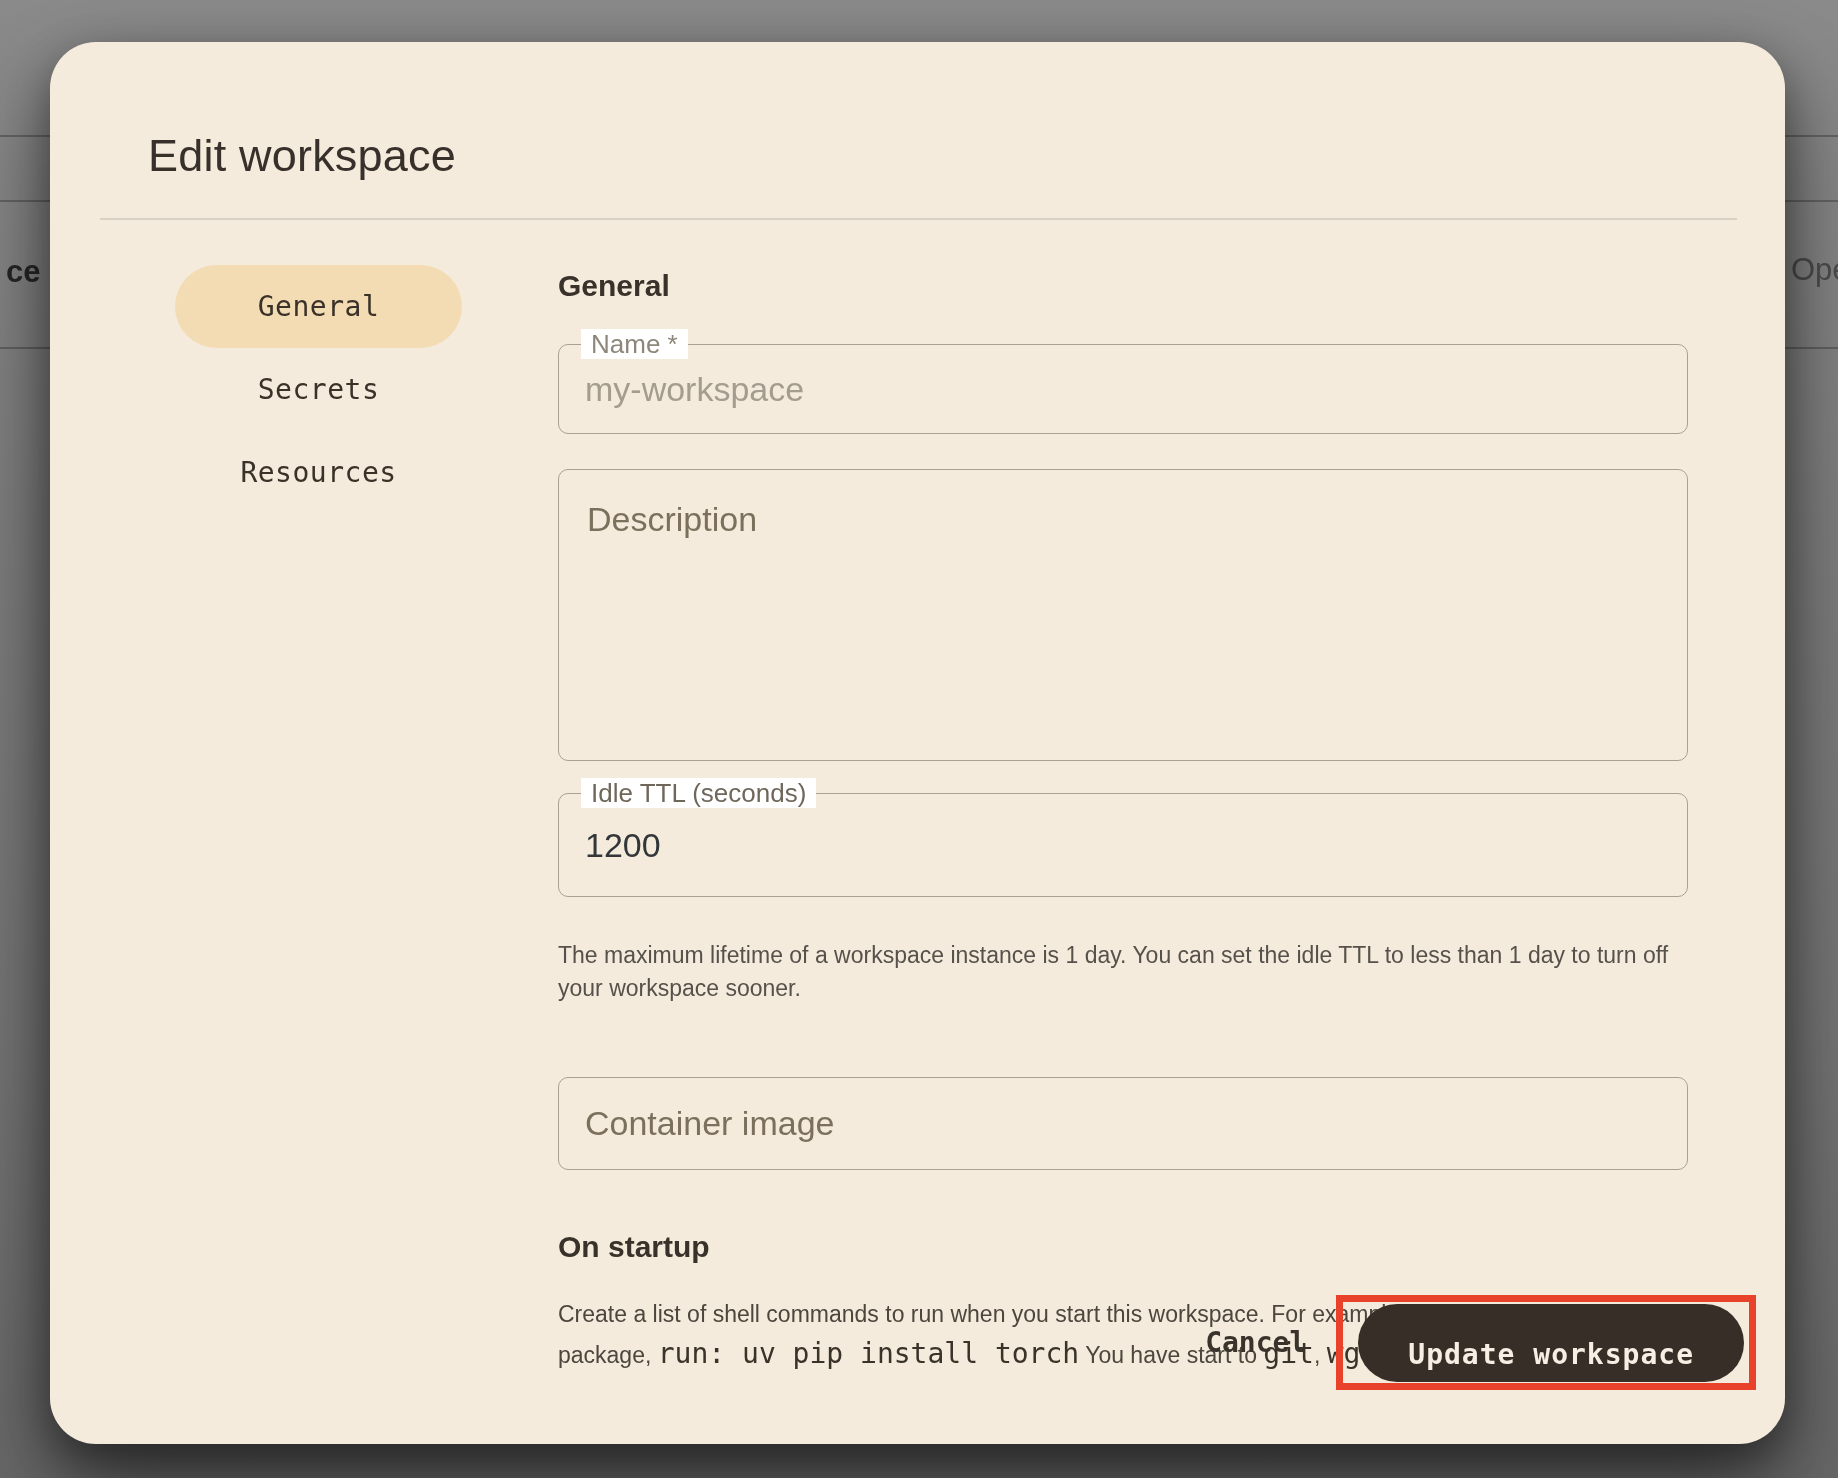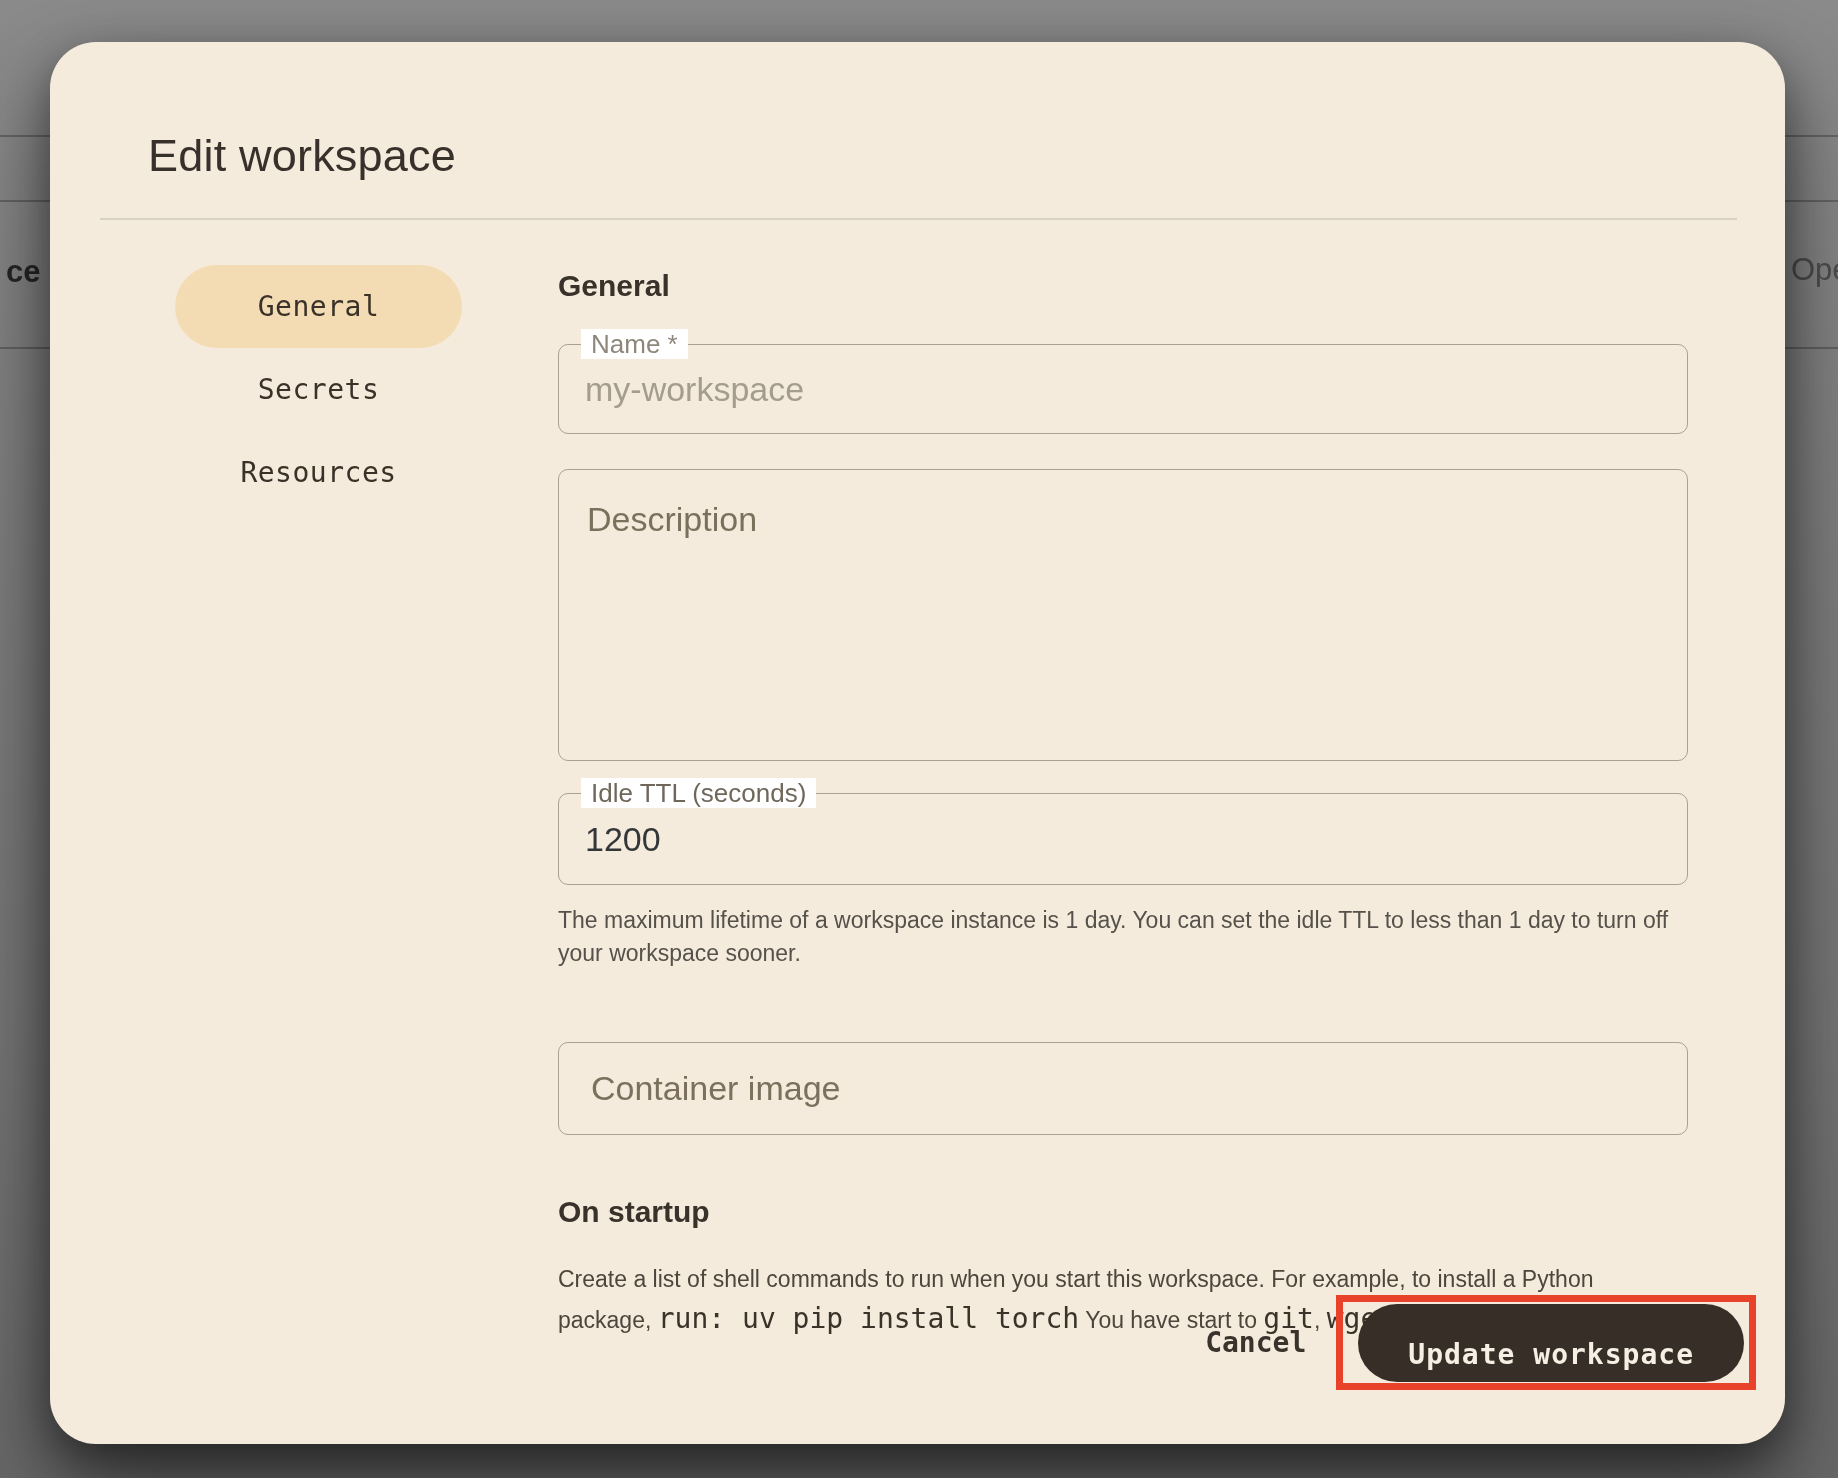--- a/index.html
+++ b/index.html
@@ -35,25 +35,25 @@
   .section-heading{margin:50px 0 0 0;font-size:30px;font-weight:700;color:#39322b;line-height:36px;}
   .fieldset{position:relative;border:1.5px solid #a9a196;border-radius:10px;
     display:flex;align-items:center;box-sizing:border-box;}
   .flabel{position:absolute;top:-16px;left:22px;background:#ffffff;padding:0 10px;
     font-size:26px;line-height:30px;color:#8d877b;}
   .fvalue{padding-left:26px;font-size:34px;}
   .name-box{margin-top:40px;height:90px;}
   .name-box .fvalue{color:#a49c8e;}
   .desc-box{margin-top:35px;height:292px;align-items:flex-start;padding:30px 28px;}
   .placeholder{font-size:34px;color:#7b705c;}
-  .idle-box{margin-top:32px;height:92px;}
+  .idle-box{margin-top:32px;height:104px;}
   .idle-box .flabel{color:#6f675a;}
   .idle-box .fvalue{color:#33373a;}
-  .help{margin-top:19px;font-size:23px;line-height:33px;color:#56514a;}
-  .container-box{margin-top:72px;height:93px;padding-left:6px;}
+  .help{margin-top:42px;font-size:23px;line-height:33px;color:#56514a;}
+  .container-box{margin-top:72px;height:93px;}
   .startup-heading{margin-top:59px;font-size:30px;font-weight:700;color:#39322b;line-height:36px;}
   .startup-text{margin-top:29px;font-size:23px;line-height:40px;color:#4c463d;}
   .startup-text .code{font-family:"DejaVu Sans Mono",monospace;font-size:28px;
     color:#3a332a;font-weight:500;}
 
   
   .footer{position:absolute;right:29px;bottom:54px;display:flex;align-items:center;
     gap:24px;z-index:5;margin-left:32px;}
   .cancel-btn{font-family:"DejaVu Sans Mono",monospace;font-weight:700;font-size:28px;
     color:#3a332b;background:none;border:none;cursor:pointer;padding:0 6px;}

